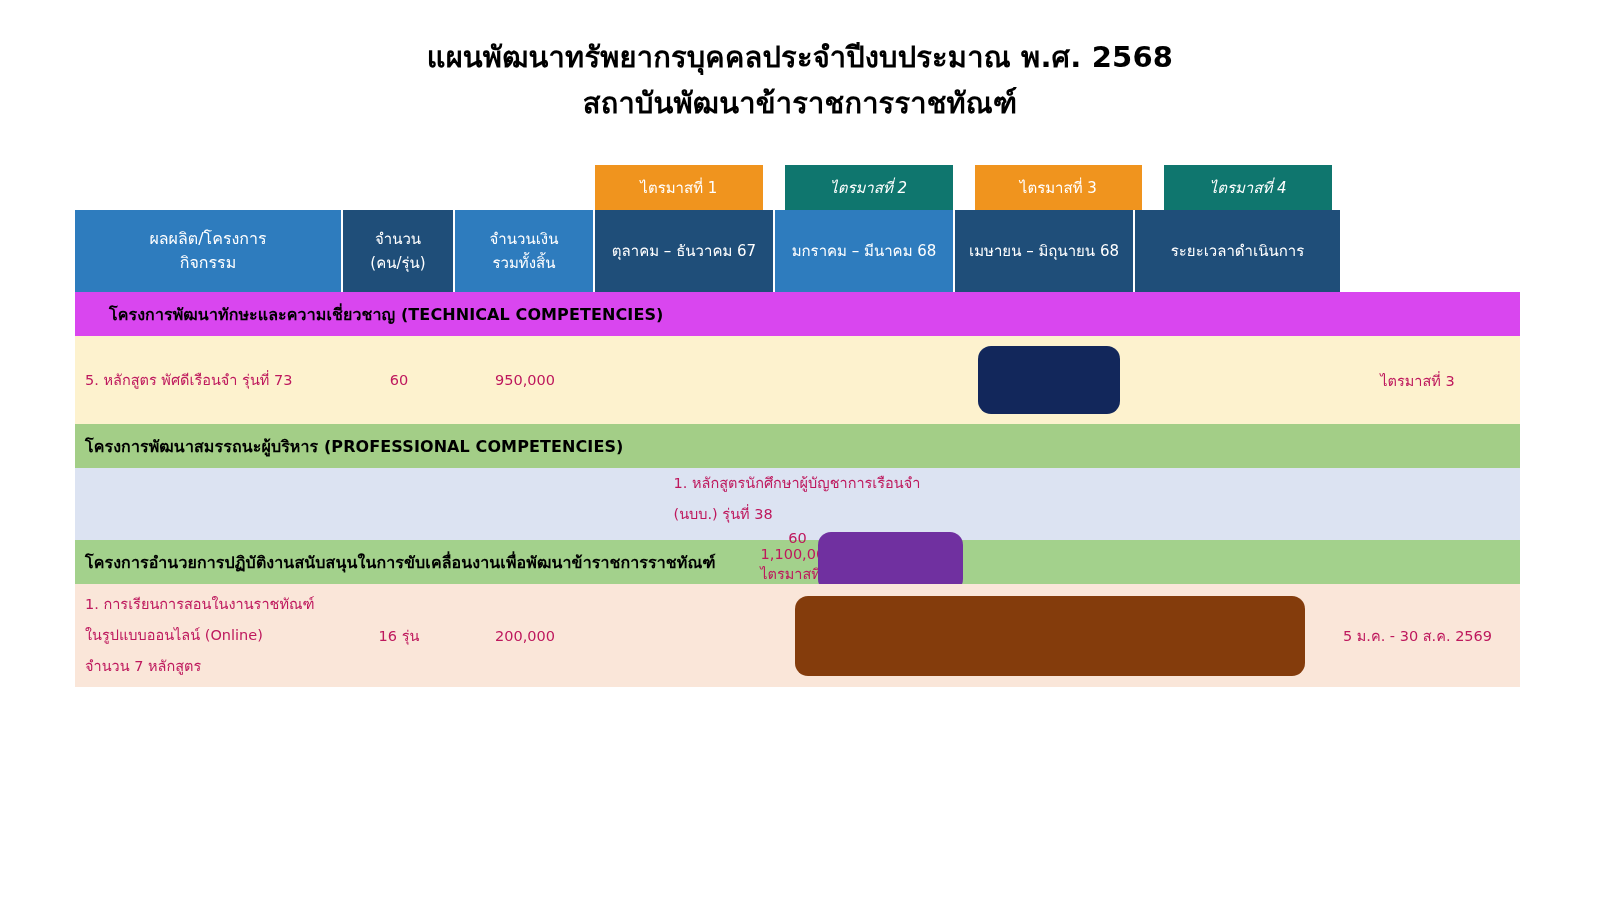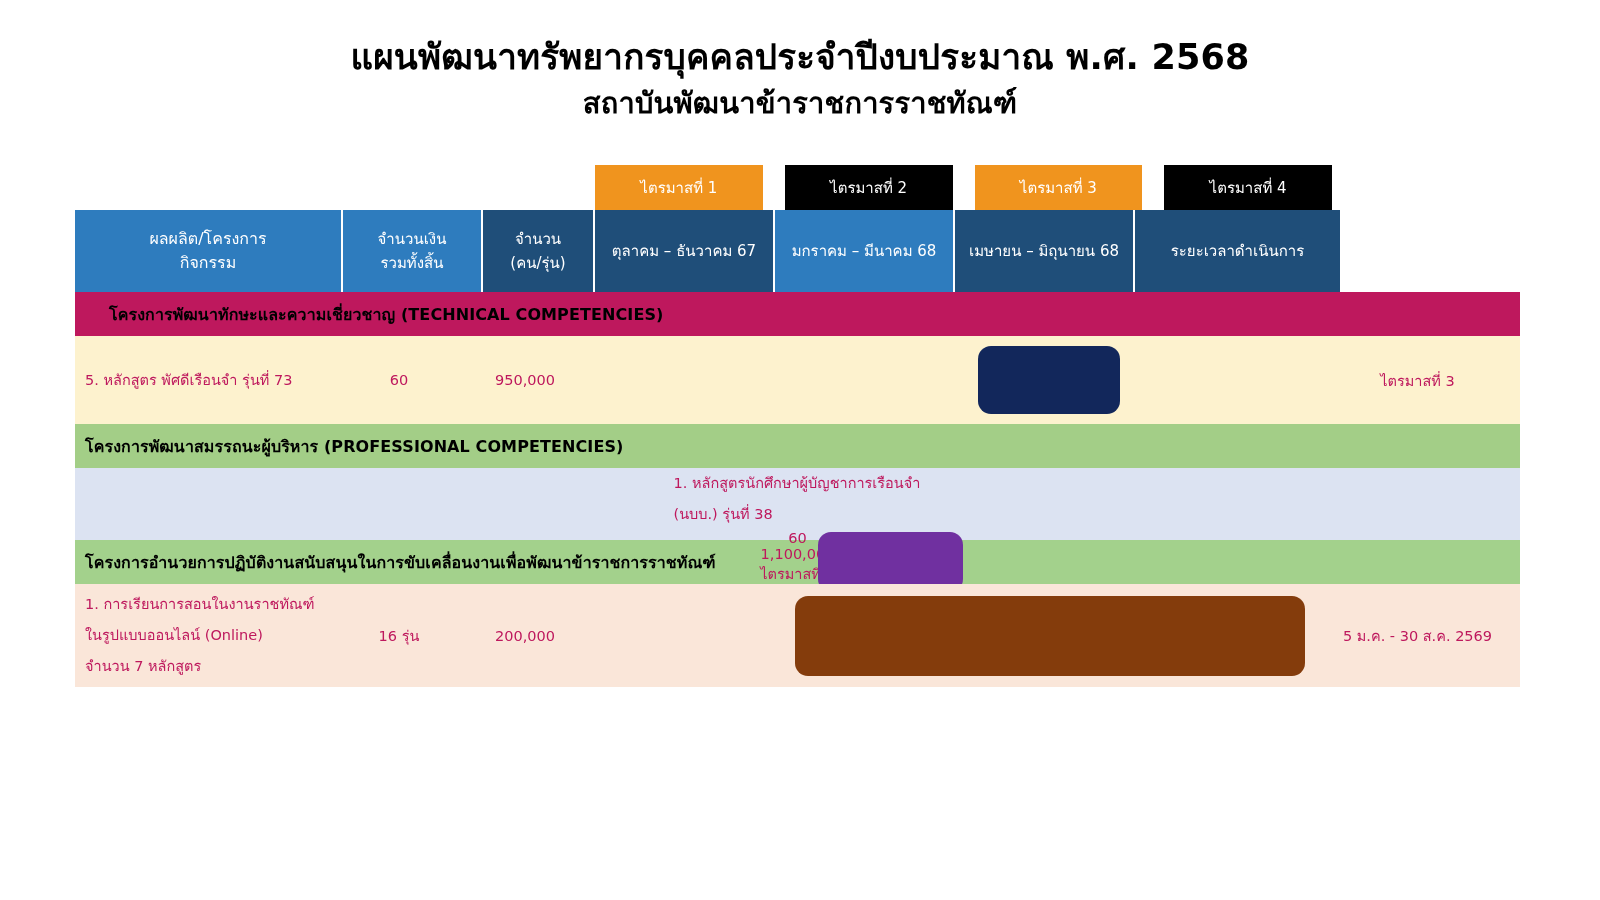--- a/index.html
+++ b/index.html
@@ -18,21 +18,21 @@
   }
 
   
   .title-block {
     position: absolute;
     left: 0; top: 34px;
     width: 1600px;
     text-align: center;
   }
   .title-line1 {
-    font-size: 35px;
+    font-size: 29px;
     font-weight: bold;
     color: #000000;
     line-height: 46px;
     letter-spacing: 0.2px;
   }
   .title-line2 {
     font-size: 29px;
     font-weight: bold;
     color: #000000;
     line-height: 46px;
@@ -58,21 +58,21 @@
     display: flex;
     align-items: center;
     justify-content: center;
     color: #ffffff;
     font-size: 15px;
     font-weight: normal;
     border-right: 2px solid #ffffff;
   }
   .q-cell:last-child { border-right: none; }
   .q-light { background: #F0941E; }
-  .q-dark  { background: #000000; }
+  .q-dark  { background: #0f766e; font-style: italic; }
 
   .head-row {
     display: flex;
     height: 82px;
   }
   .hcell {
     display: flex;
     flex-direction: column;
     align-items: center;
     justify-content: center;
@@ -99,21 +99,21 @@
   .section-row {
     height: 44px;
     display: flex;
     align-items: center;
     padding-left: 10px;
     font-size: 16px;
     font-weight: bold;
     color: #000000;
     letter-spacing: 0.1px;
   }
-  .sec-a { background: #be185d; padding-left: 34px; }
+  .sec-a { background: #d946ef; padding-left: 34px; }
   .sec-b { background: #A3CE87; }
   .sec-c { background: #A3D18C; }
 
   
   .data-row {
     position: relative;
     display: flex;
     align-items: center;
   }
   .row-cream    { background: #FDF2CE; }
@@ -180,27 +180,27 @@
       <div class="q-cell q-dark">ไตรมาสที่ 2</div>
       <div class="q-cell q-light">ไตรมาสที่  3</div>
       <div class="q-cell q-dark">ไตรมาสที่  4</div>
     </div>
 
     <div class="head-row">
       <div class="hcell h-light c-name">
         <span>ผลผลิต/โครงการ</span>
         <span>กิจกรรม</span>
       </div>
+      <div class="hcell h-dark c-count">
+        <span>จำนวน</span>
+        <span>(คน/รุ่น)</span>
+      </div>
       <div class="hcell h-light c-money">
         <span>จำนวนเงิน</span>
         <span>รวมทั้งสิ้น</span>
-      </div>
-      <div class="hcell h-dark c-count">
-        <span>จำนวน</span>
-        <span>(คน/รุ่น)</span>
       </div>
       <div class="hcell h-dark c-q">ตุลาคม – ธันวาคม 67</div>
       <div class="hcell h-light c-q">มกราคม – มีนาคม 68</div>
       <div class="hcell h-dark c-q">เมษายน – มิถุนายน 68</div>
       <div class="hcell h-dark c-dur">ระยะเวลาดำเนินการ</div>
     </div>
 
     <div class="section-row sec-a">โครงการพัฒนาทักษะและความเชี่ยวชาญ (TECHNICAL COMPETENCIES)</div>
     <div class="data-row row-cream dr-h1">
       <div class="cell name c-name">

